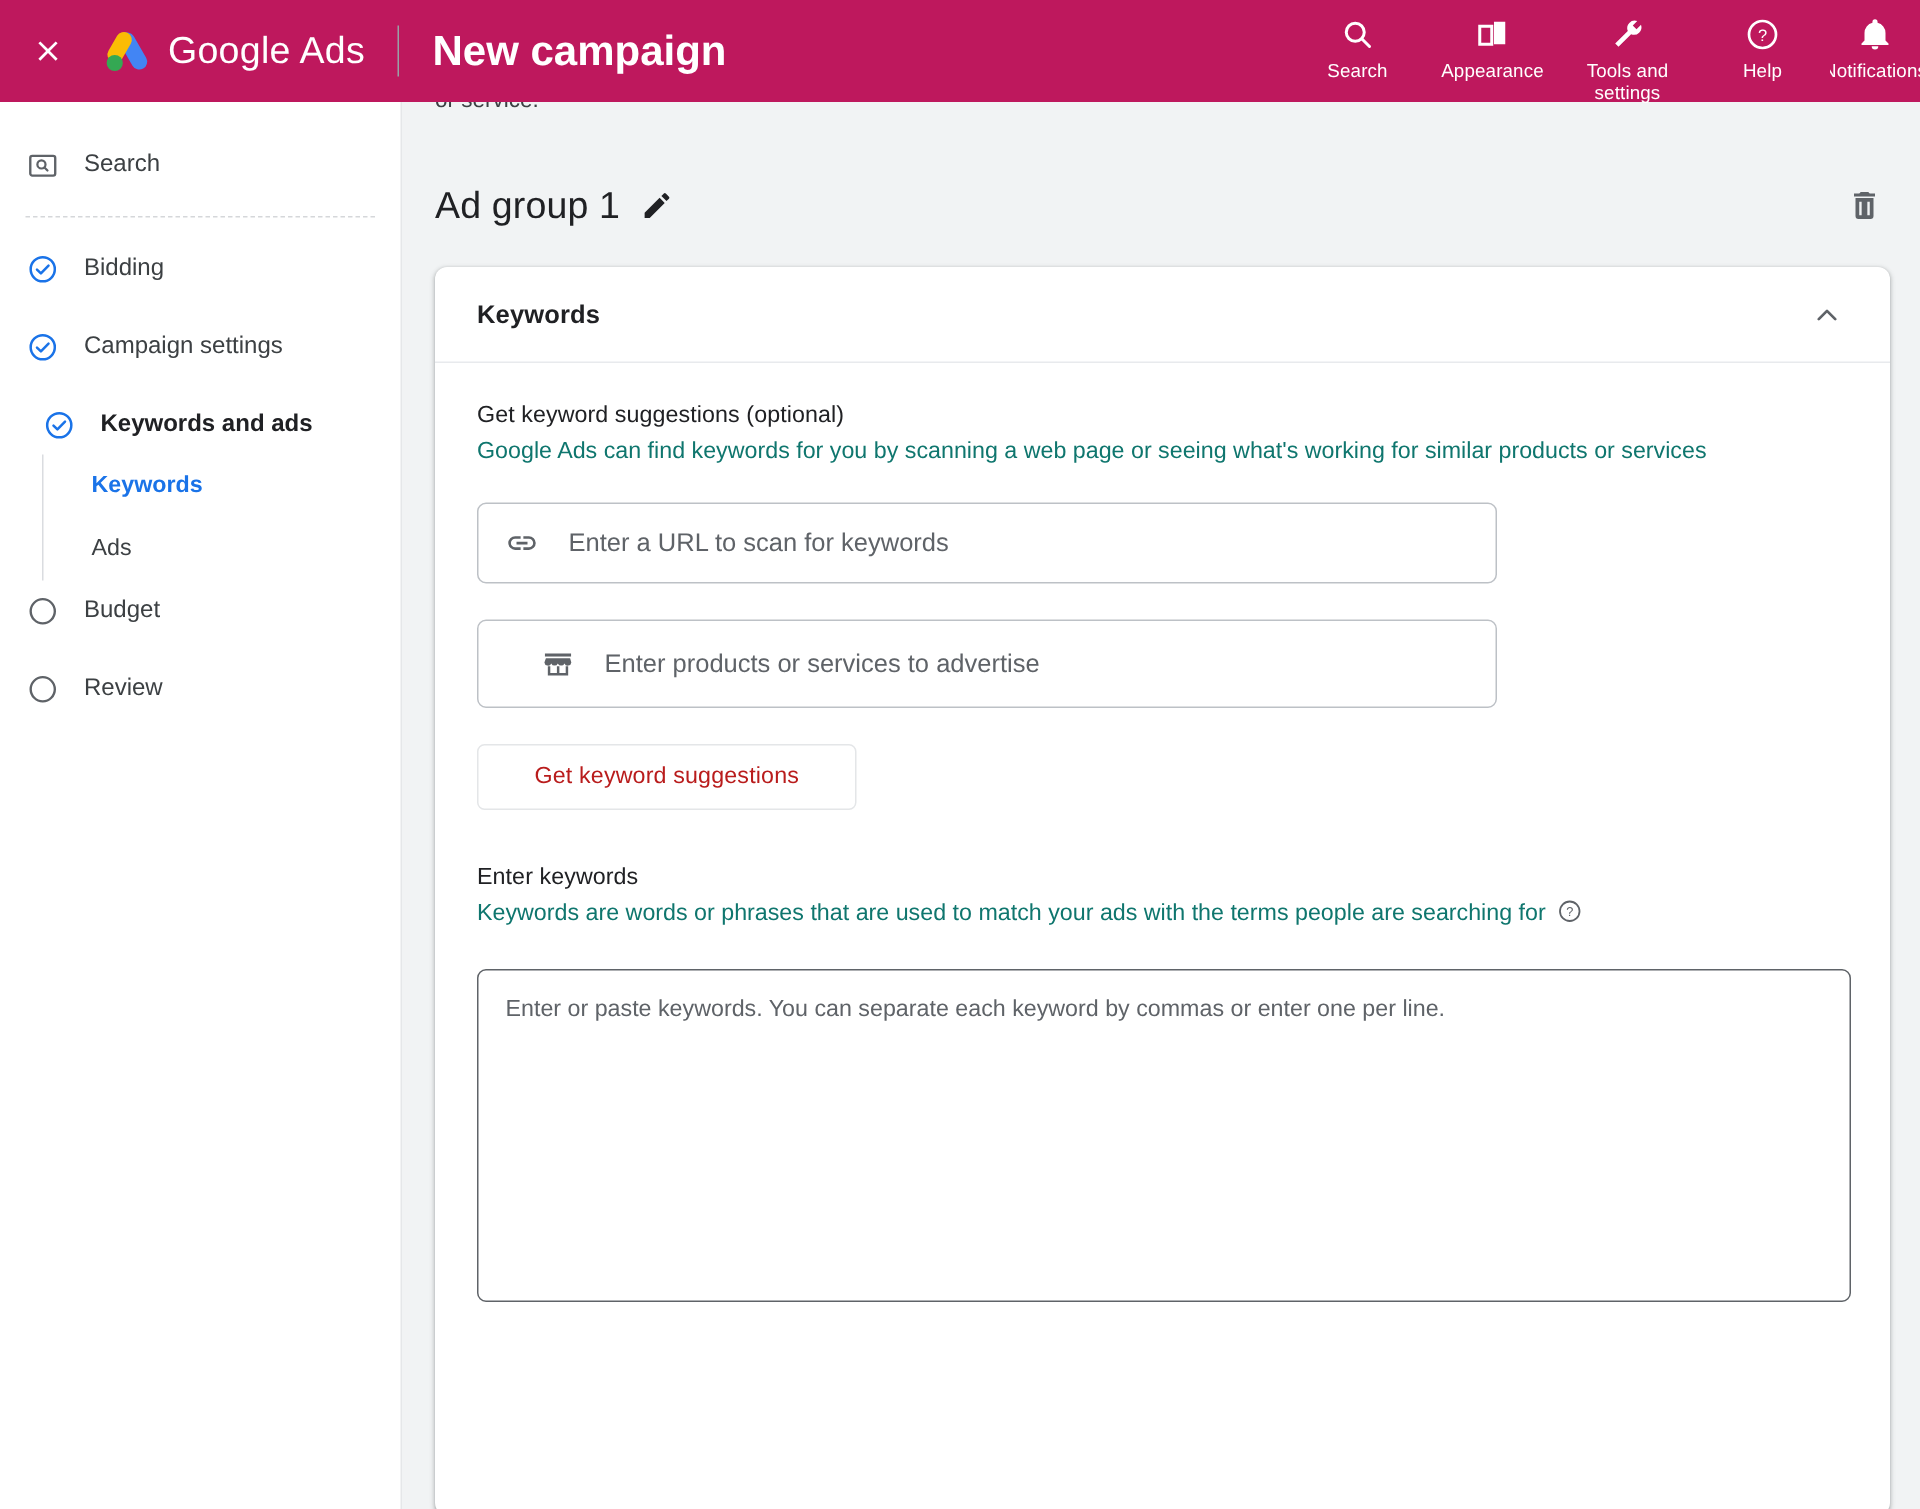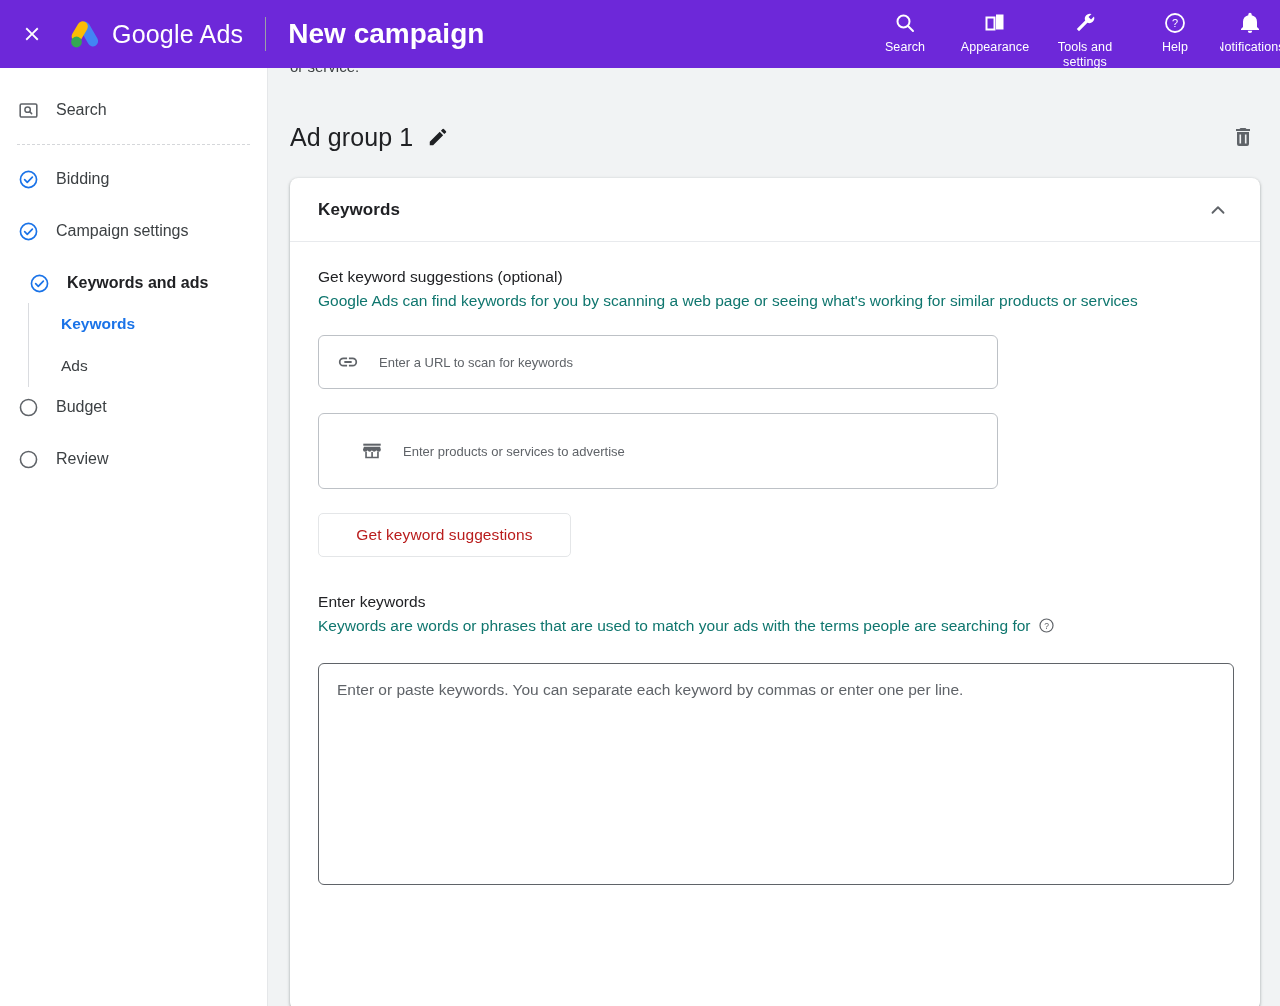--- a/index.html
+++ b/index.html
@@ -9,21 +9,21 @@
     overflow: hidden;
     background: #ffffff;
     font-family: "Liberation Sans", sans-serif;
     -webkit-font-smoothing: antialiased;
   }
 
   
   .topbar {
     position: absolute; top: 0; left: 0;
     width: 1280px; height: 68px;
-    background: #6d28d9;
+    background: #be185d;
     display: flex; align-items: center;
     z-index: 30;
   }
   .close-btn {
     width: 44px; height: 44px; margin-left: 10px;
     display: flex; align-items: center; justify-content: center;
     cursor: pointer;
   }
   .close-btn svg { display:block; }
   .brand {
@@ -156,26 +156,26 @@
   .sect-desc .help-ico { display:inline-block; vertical-align: -3px; margin-left: 3px; cursor:pointer; }
 
   .field {
     width: 680px; height: 54px;
     border: 1px solid #bdc1c6; border-radius: 6px;
     display: flex; align-items: center; padding: 0 16px;
     background: #fff; margin-bottom: 24px;
   }
   .field .f-ico { width: 26px; flex: 0 0 26px; display:flex; align-items:center; justify-content:center; }
   .field .f-ph {
-    margin-left: 16px; font-size: 13px; color: #8b5cf6;
+    margin-left: 16px; font-size: 17px; color: #8b5cf6;
     flex: 1; border: none; outline: none; background: transparent;
     font-family: "Liberation Sans", sans-serif;
   }
   .field .f-ph::placeholder { color: #5f6368; opacity: 1; }
-  #field-products { height: 76px; padding-left: 40px; }
+  #field-products { height: 59px; padding-left: 40px; }
 
   .btn-suggest {
     width: 253px; height: 44px;
     border: 1px solid #e4e6e8; border-radius: 5px;
     background: #fff; color: #b91c1c;
     font-size: 15.5px; font-family: "Liberation Sans", sans-serif;
     cursor: default; letter-spacing: .1px;
     margin-bottom: 36px;
     display:flex; align-items:center; justify-content:center;
   }

